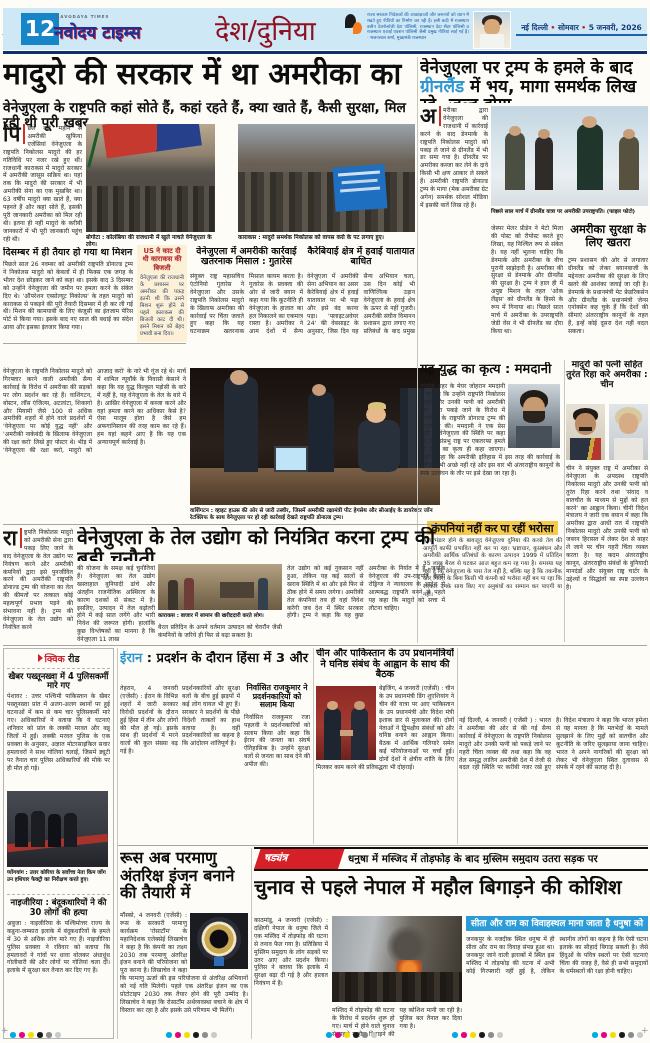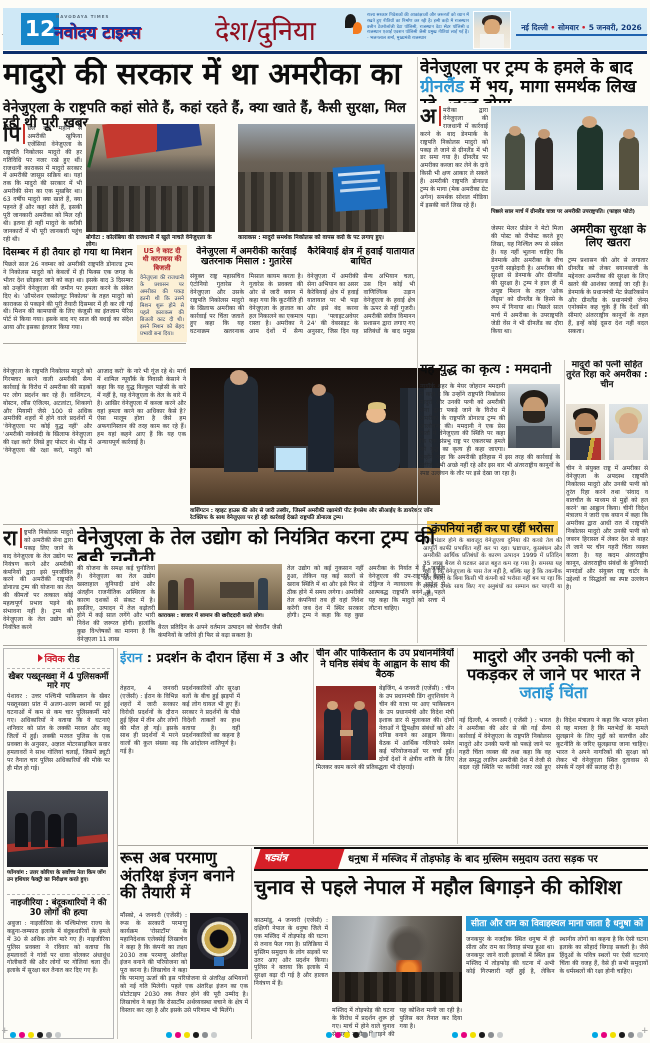--- a/index.html
+++ b/index.html
@@ -206,39 +206,40 @@
     <div class="qr-divider"></div>
     <div class="hl centered" style="font-size:8.4px;">नाइजीरिया : बंदूकधारियों ने की 30 लोगों की हत्या</div>
     <div class="bt" style="height:116px;margin-top:2px;">अबुजा : नाइजीरिया के पश्चिमोत्तर राज्य के कडूना-जम्फारा इलाके में बंदूकधारियों के हमले में 30 से अधिक लोग मारे गए हैं। नाइजीरिया पुलिस प्रवक्ता ने रविवार को बताया कि हमलावरों ने गांवों पर धावा बोलकर अंधाधुंध गोलीबारी की और लोगों पर गोलियां चला दीं। इलाके में सुरक्षा बल तैनात कर दिए गए हैं।</div>
   </div>
 
   <div class="abs hl" style="left:120px;top:651px;width:190px;font-size:13px;white-space:nowrap;overflow:hidden;">
     <span class="blue">ईरान</span><span> : प्रदर्शन के दौरान हिंसा में 3 और की मौत</span>
   </div>
   <div class="abs bt" style="left:120px;top:684px;width:58px;height:158px;">तेहरान, 4 जनवरी (एजेंसी) : ईरान के विभिन्न शहरों में जारी सरकार विरोधी प्रदर्शनों के दौरान हुई हिंसा में तीन और लोगों की मौत हो गई। इसके साथ ही प्रदर्शनों में मरने वालों की कुल संख्या बढ़ गई है।</div>
   <div class="abs bt" style="left:182px;top:684px;width:58px;height:158px;">प्रदर्शनकारियों और सुरक्षा बलों के बीच हुई झड़पों में कई लोग घायल भी हुए हैं। सरकार ने प्रदर्शनों के पीछे विदेशी ताकतों का हाथ बताया है। वहीं प्रदर्शनकारियों का कहना है कि आंदोलन शांतिपूर्ण है।</div>
+  <div class="abs" style="left:244px;top:684px;width:66px;height:158px;">
+    <div class="hl centered" style="font-size:7.8px;">निर्वासित राजकुमार ने प्रदर्शनकारियों को सलाम किया</div>
+    <div class="bt" style="height:118px;margin-top:3px;">निर्वासित राजकुमार रजा पहलवी ने प्रदर्शनकारियों को सलाम किया और कहा कि ईरान की जनता का संघर्ष ऐतिहासिक है। उन्होंने सुरक्षा बलों से जनता का साथ देने की अपील की।</div>
+  </div>
   <div class="vrule" style="left:116.5px;top:648px;height:391px;"></div>
   <div class="vrule" style="left:312.5px;top:648px;height:196px;"></div>
 
   <div class="abs hl centered" style="left:316px;top:648px;width:138px;height:32px;font-size:9.6px;overflow:hidden;">चीन और पाकिस्तान के उप प्रधानमंत्रियों ने घनिष्ठ संबंध के आह्वान के साथ की बैठक</div>
   <div class="abs bt" style="left:316px;top:684px;width:138px;height:158px;">
     <div class="photo" style="position:relative;float:left;width:60px;height:74px;margin:2px 3px 2px 0;background:linear-gradient(180deg,#8e2a26 0%,#a13a30 55%,#6e211d 100%);">
       <div class="abs" style="left:8px;top:22px;width:17px;height:52px;background:#1d2531;border-radius:6px 6px 0 0;"></div>
       <div class="abs" style="left:11px;top:15px;width:11px;height:9px;background:#d3a57c;border-radius:50%;"></div>
       <div class="abs" style="left:35px;top:22px;width:17px;height:52px;background:#242b38;border-radius:6px 6px 0 0;"></div>
       <div class="abs" style="left:38px;top:15px;width:11px;height:9px;background:#c89b74;border-radius:50%;"></div>
       <div class="abs" style="left:24px;top:44px;width:13px;height:6px;background:#caa27d;"></div>
     </div>
     <span>बेइजिंग, 4 जनवरी (एजेंसी) : चीन के उप प्रधानमंत्री डिंग शुएशियांग ने चीन की यात्रा पर आए पाकिस्तान के उप प्रधानमंत्री और विदेश मंत्री इशाक डार से मुलाकात की। दोनों नेताओं ने द्विपक्षीय संबंधों को और घनिष्ठ बनाने का आह्वान किया। बैठक में आर्थिक गलियारे समेत कई परियोजनाओं पर चर्चा हुई। दोनों देशों ने क्षेत्रीय शांति के लिए मिलकर काम करने की प्रतिबद्धता भी दोहराई।</span>
   </div>
   <div class="vrule" style="left:456.5px;top:648px;height:196px;"></div>
 
-  <div class="abs hl centered" style="left:459px;top:648px;width:189px;height:64px;font-size:16.5px;overflow:hidden;">
-    <span>मादुरो और उनकी पत्नी को पकड़कर ले जाने पर भारत ने </span><span class="blue">जताई चिंता</span>
-  </div>
   <div class="abs bt c2" style="left:459px;top:716px;width:189px;height:126px;">नई दिल्ली, 4 जनवरी ( एजेंसी ) : भारत ने अमरीका की ओर से की गई सैन्य कार्रवाई में वेनेजुएला के राष्ट्रपति निकोलस मादुरो और उनकी पत्नी को पकड़े जाने पर गहरी चिंता व्यक्त की तथा कहा कि वह तेल समृद्ध लातिन अमरीकी देश में तेजी से बदल रही स्थिति पर करीबी नजर रखे हुए है। विदेश मंत्रालय ने कहा कि भारत हमेशा से यह मानता है कि मतभेदों के मामले सुलझाने के लिए मुद्दों को बातचीत और कूटनीति के जरिए सुलझाया जाना चाहिए। भारत ने अपने नागरिकों की सुरक्षा को लेकर भी वेनेजुएला स्थित दूतावास से संपर्क में रहने की सलाह दी है।</div>
 
   <div class="hrule" style="left:118px;top:845px;width:530px;"></div>
 
   <div class="abs hl" style="left:120px;top:849px;width:128px;height:58px;font-size:16px;overflow:hidden;">रूस अब परमाणु अंतरिक्ष इंजन बनाने की तैयारी में</div>
   <div class="abs bt" style="left:120px;top:911px;width:128px;height:128px;">
     <div class="photo" style="position:relative;float:right;width:58px;height:56px;margin:2px 0 2px 3px;background:#1b1b22;">
       <div class="abs" style="left:7px;top:4px;width:44px;height:44px;border-radius:50%;background:radial-gradient(circle,#0c0c12 0 28%,#caa84e 32% 46%,#efe8cd 48% 54%,#2c2c36 58% 100%);"></div>
       <div class="abs" style="left:24px;top:44px;width:10px;height:9px;background:#2d6db5;"></div>
     </div>

